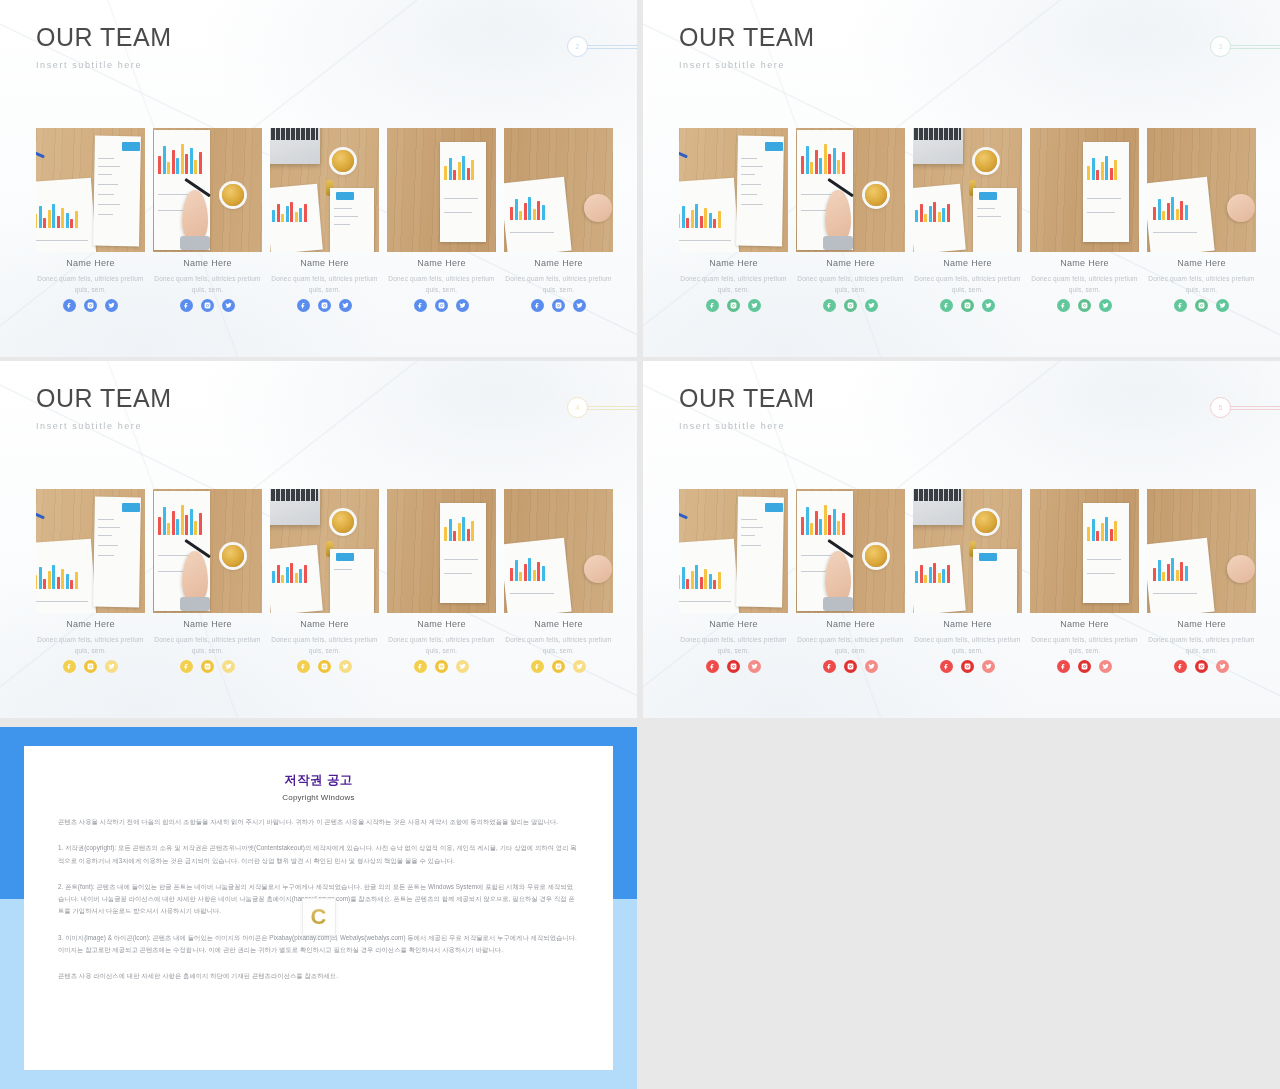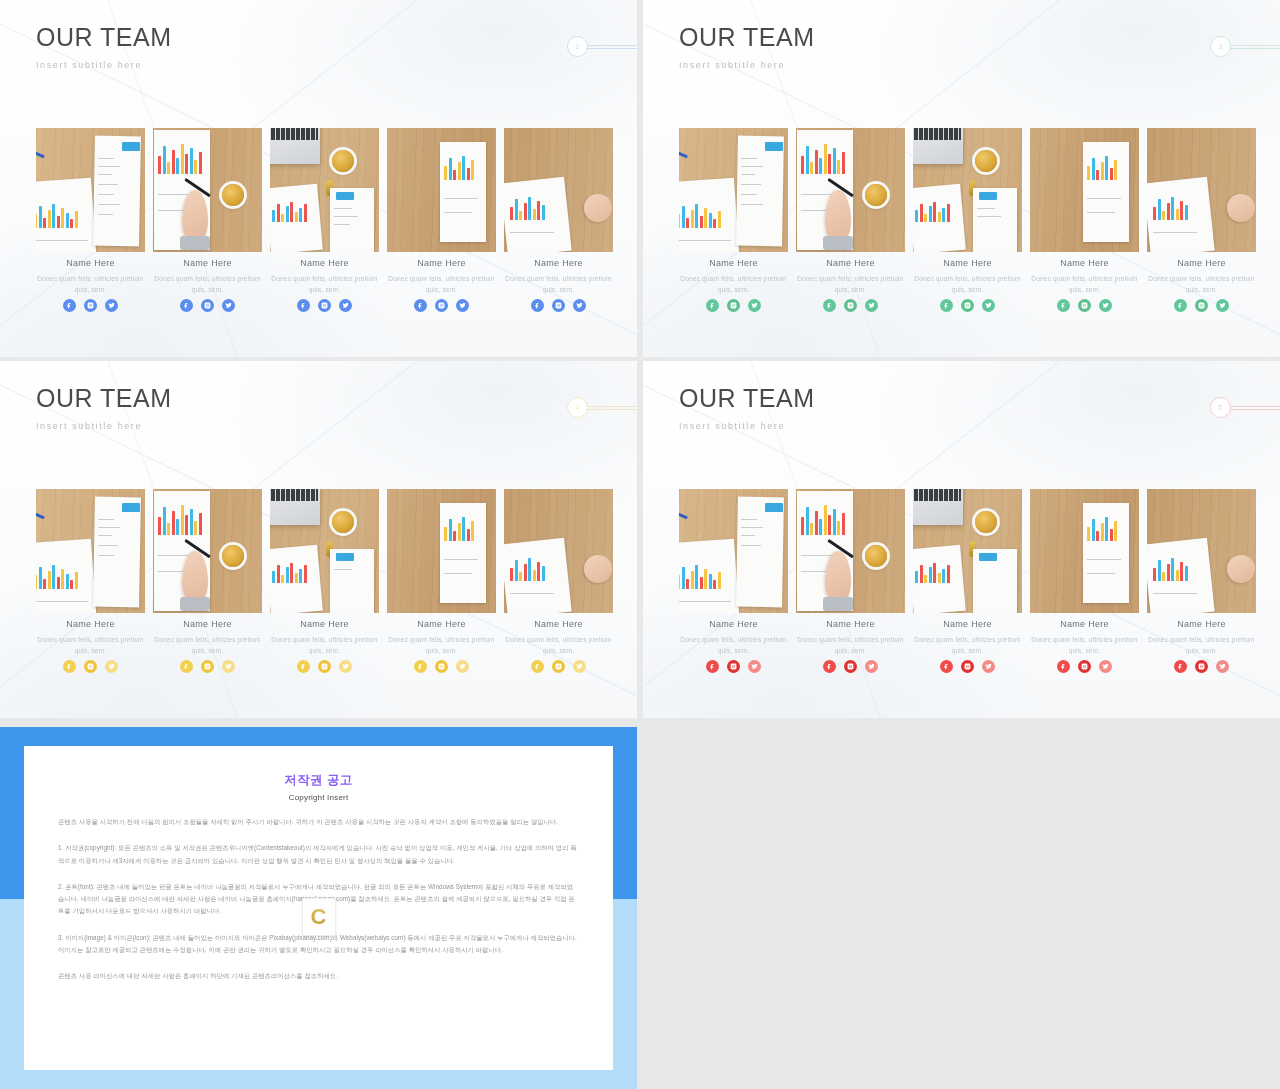--- a/index.html
+++ b/index.html
@@ -189,21 +189,21 @@
   }
   .doc {
     width:100%; height:100%;
     background:#ffffff;
     padding: 26px 34px 20px 34px;
     position:relative;
     overflow:hidden;
   }
   .doc h2 {
     text-align:center; font-size:12.5px; font-weight:700;
-    color:#8b5cf6; letter-spacing:.4px;
+    color:#4c1d95; letter-spacing:.4px;
   }
   .doc .en {
     text-align:center; font-size:8px; color:#4c4c4c;
     margin-top:4px; letter-spacing:.2px;
   }
   .doc p {
     font-size: 6.3px; line-height: 1.95;
     color:#8e9298; margin-top:14px; text-align:left;
     letter-spacing:.05px;
   }
@@ -1178,21 +1178,21 @@
               </svg>
             </span>
         </div>
       </div>
     </div>
   </div>
 
   <div class="s5">
     <div class="doc">
       <h2>저작권 공고</h2>
-      <div class="en">Copyright Insert</div>
+      <div class="en">Copyright Windows</div>
 
       <p>콘텐츠 사용을 시작하기 전에 다음의 합의서 조항들을 자세히 읽어 주시기 바랍니다. 귀하가 이 콘텐츠 사용을 시작하는 것은 사용자 계약서 조항에 동의하였음을 알리는 말입니다.</p>
       <p>1. 저작권(copyright): 모든 콘텐츠의 소유 및 저작권은 콘텐츠위니까엣(Contentstakeout)의 제작자에게 있습니다. 사전 승낙 없이 상업적 이용, 개인적 게시물, 기타 상업에 의하여 영리 목적으로 이용하거나 제3자에게 이용하는 것은 금지되어 있습니다. 이러한 상업 행위 발견 시 확인된 민사 및 형사상의 책임을 물을 수 있습니다.</p>
       <p>2. 폰트(font): 콘텐츠 내에 들어있는 한글 폰트는 네이버 나눔글꼴의 저작물로서 누구에게나 제작되었습니다. 한글 외의 모든 폰트는 Windows System에 포함된 서체와 무료로 제작되었습니다. 네이버 나눔글꼴 라이선스에 대한 자세한 사항은 네이버 나눔글꼴 홈페이지(hangeul.naver.com)를 참조하세요. 폰트는 콘텐츠의 함께 제공되지 않으므로, 필요하실 경우 직접 폰트를 가입하셔서 다운로드 받으셔서 사용하시기 바랍니다.</p>
       <p>3. 이미지(image) &amp; 아이콘(icon): 콘텐츠 내에 들어있는 이미지와 아이콘은 Pixabay(pixabay.com)와 Webalys(webalys.com) 등에서 제공된 무료 저작물로서 누구에게나 제작되었습니다. 이미지는 참고로만 제공되고 콘텐츠에는 수정합니다. 이에 관한 권리는 귀하가 별도로 확인하시고 필요하실 경우 라이선스를 확인하셔서 사용하시기 바랍니다.</p>
       <p>콘텐츠 사용 라이선스에 대한 자세한 사항은 홈페이지 하단에 기재된 콘텐츠라이선스를 참조하세요.</p>
 
       <div class="wmark-box"></div>
       <div class="wmark">C</div>
     </div>

